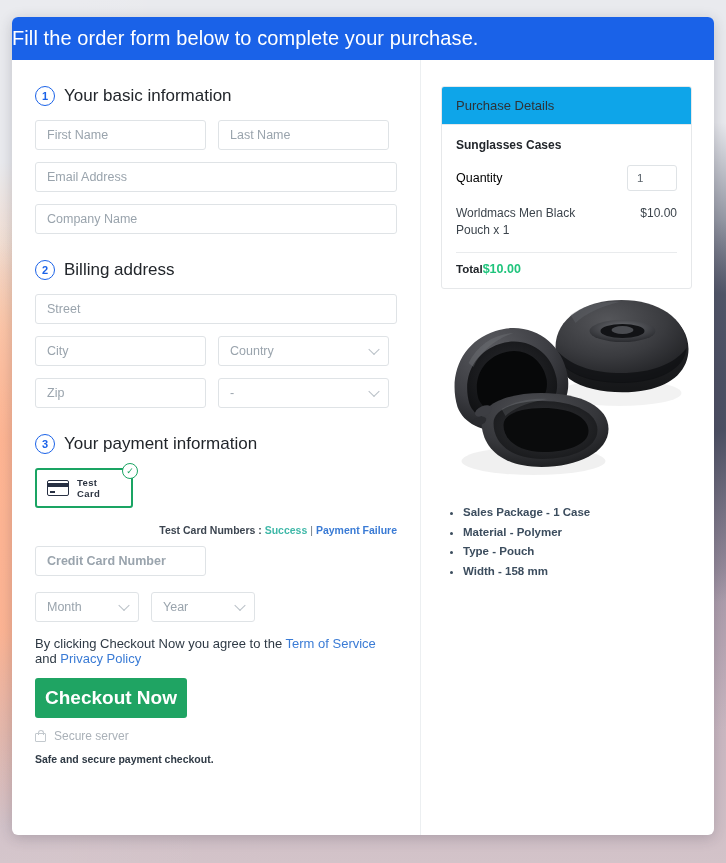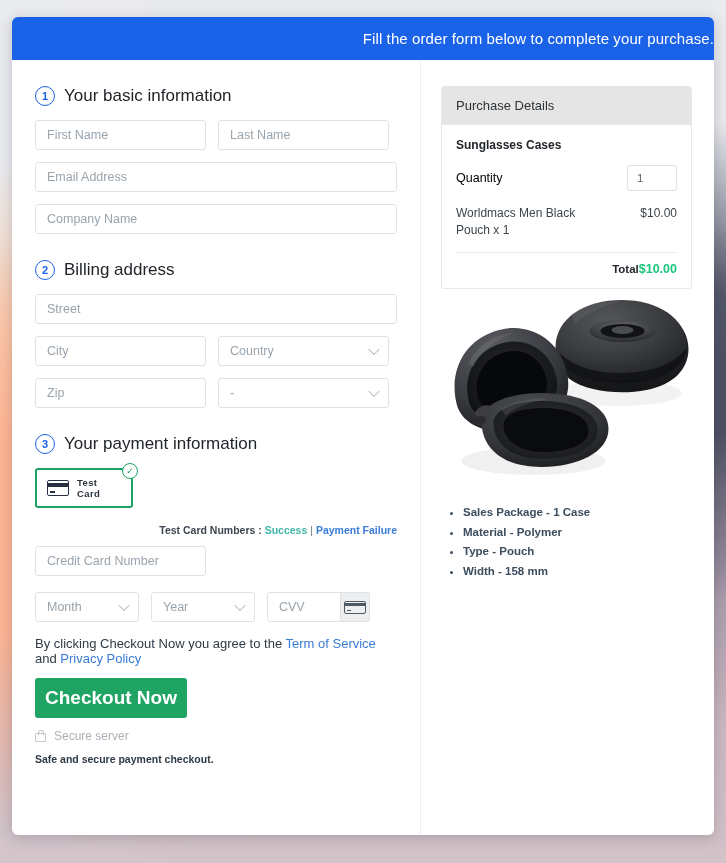--- a/index.html
+++ b/index.html
@@ -33,22 +33,22 @@
   }
   
   #card{
     position:absolute;left:12px;top:17px;width:702px;height:818px;
     background:#ffffff;border-radius:6px;
     box-shadow:0 3px 14px rgba(40,40,60,.22);
     overflow:hidden;display:flex;flex-direction:column;
   }
   #banner{
     height:43px;flex:0 0 43px;background:#1a62e8;color:#fff;
-    display:flex;align-items:center;justify-content:flex-end;
-    font-size:15px;letter-spacing:.1px;
+    display:flex;align-items:center;justify-content:flex-start;
+    font-size:20px;letter-spacing:.1px;
   }
   #body{flex:1;display:flex;min-height:0;}
   #left{width:409px;box-sizing:border-box;padding:26px 23px 0 23px;border-right:1px solid #eceff1;}
   #right{flex:1;box-sizing:border-box;padding:26px 22px 0 20px;}
 
   
   .step{display:flex;align-items:center;gap:9px;margin:0 0 14px 0;}
   .step-num{
     width:18px;height:18px;flex:0 0 18px;border:1.5px solid #1a62e8;border-radius:50%;
     color:#1a62e8;font-size:11px;font-weight:bold;
@@ -118,35 +118,35 @@
     width:9px;height:7px;border:1.2px solid #c3c9ce;border-radius:1px;position:relative;flex:0 0 9px;margin-top:3px;
   }
   .lock:before{
     content:"";position:absolute;left:1.6px;top:-4px;width:4px;height:4px;
     border:1.2px solid #c3c9ce;border-bottom:none;border-radius:3px 3px 0 0;
   }
   .footnote{font-size:10.5px;font-weight:bold;color:#2f3a45;}
 
   
   .panel{border:1px solid #e6e8ea;border-radius:3px;overflow:hidden;}
-  .panel-head{background:#e5e5e5;border-bottom:1px solid #e6e8ea;padding:11px 14px;font-size:13px;color:#2e3338;}
+  .panel-head{background:#0ea5e9;border-bottom:1px solid #e6e8ea;padding:11px 14px;font-size:13px;color:#2e3338;}
   .panel-body{padding:13px 14px 12px 14px;}
   .prod-name{font-size:12px;font-weight:bold;color:#22262b;margin:0 0 13px 0;}
   .qty-row{display:flex;align-items:center;justify-content:space-between;margin-bottom:14px;}
   .qty-label{font-size:12.5px;color:#000000;}
   .qty-input{
     width:50px;height:26px;box-sizing:border-box;border:1px solid #dfe3e6;border-radius:3px;
     font-size:11.5px;color:#5a636b;padding:0 9px;display:flex;align-items:center;
     font-family:"Liberation Sans", sans-serif;
   }
   .line-row{display:flex;justify-content:space-between;gap:10px;font-size:12px;color:#3c444c;line-height:1.45;}
   .line-desc{max-width:130px;}
   .line-price{white-space:nowrap;}
   .divider{height:1px;background:#e9ebed;margin:12px 0 9px 0;}
-  .total-row{display:flex;justify-content:flex-end;align-items:center;}
+  .total-row{display:flex;justify-content:flex-start;align-items:center;}
   .total-label{font-size:11.5px;font-weight:bold;color:#22262b;}
   .total-val{font-size:12.5px;font-weight:bold;color:#1fc47c;}
 
   .plan-title{font-size:16px;color:#22262b;margin:21px 0 6px 0;}
   .prod-img{width:100%;height:208px;position:relative;}
   .bullets{margin:6px 0 0 0;padding:0 0 0 22px;}
   .bullets li{font-size:11.5px;font-weight:bold;color:#3c4d5e;line-height:1.72;}
 </style>
 </head>
 <body>
@@ -212,37 +212,31 @@
       </div>
 
       <div class="testnums">
         <span>Test Card Numbers :</span>
         <a class="ok" href="#" style="text-decoration:none;">Success</a>
         <span class="sep">|</span>
         <a class="fail" href="#" style="text-decoration:none;">Payment Failure</a>
       </div>
 
       <div class="row">
-        <div class="fld" style="width:171px;flex:0 0 171px;">Credit Card Number</div>
+        <div class="fld" style="width:171px;flex:0 0 171px;font-weight:bold;">Credit Card Number</div>
       </div>
 
       <div class="row" style="margin-top:16px;">
         <div class="fld sel" style="width:104px;flex:0 0 104px;">
           <span>Month</span>
           <span class="chev"></span>
         </div>
         <div class="fld sel" style="width:104px;flex:0 0 104px;">
           <span>Year</span>
           <span class="chev"></span>
-        </div>
-        <div class="cvv-wrap">
-          <div class="fld w-full">CVV</div>
-          <div class="cvv-btn">
-            <span class="cc-ico"></span>
-          </div>
         </div>
       </div>
 
       <div class="terms">
         <span>By clicking Checkout Now you agree to the</span>
         <a href="#">Term of Service</a>
         <span>and</span>
         <a href="#">Privacy Policy</a>
       </div>
 

